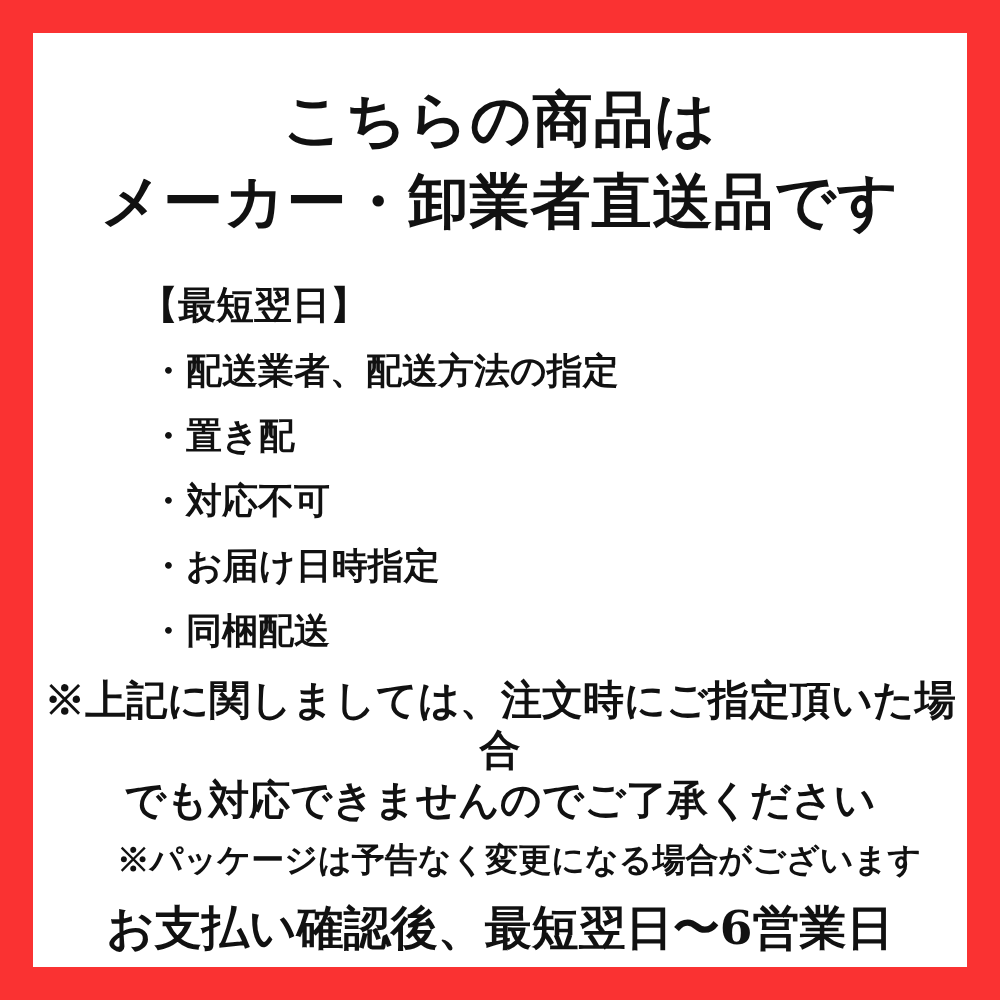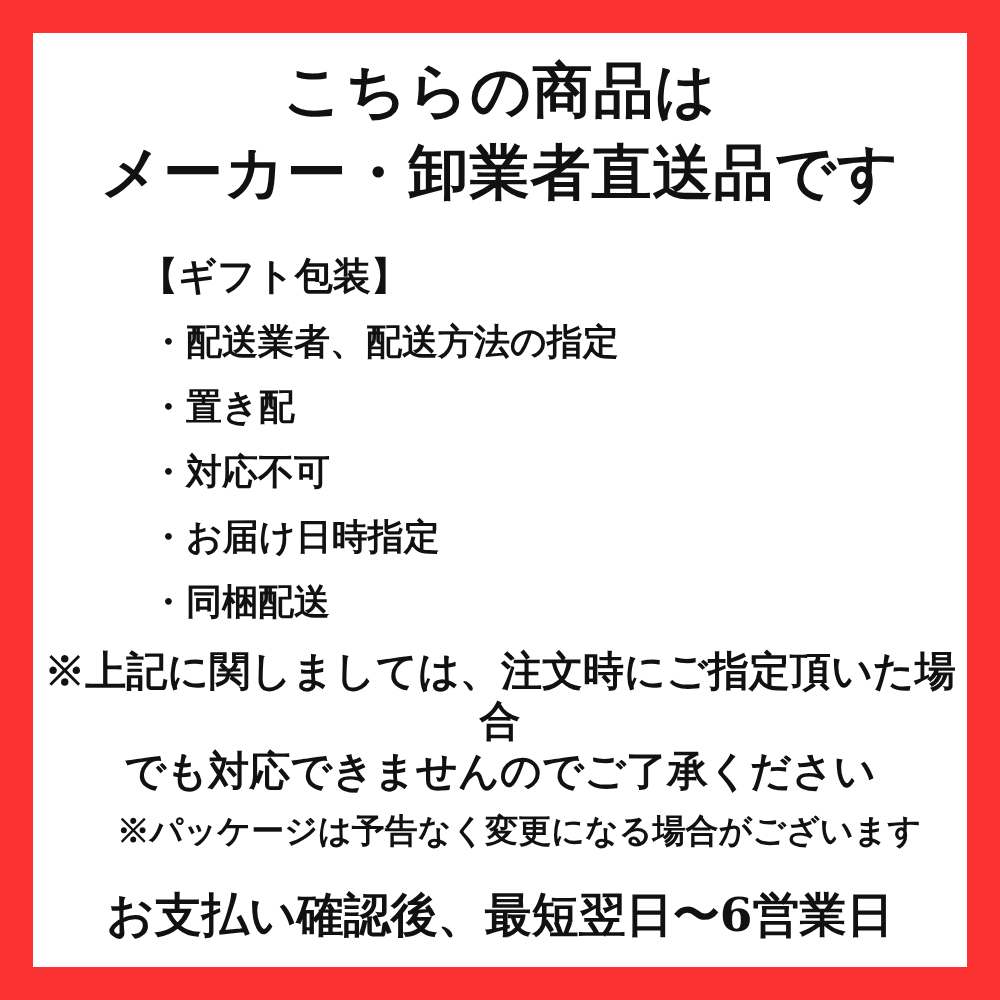--- a/index.html
+++ b/index.html
@@ -19,25 +19,26 @@
     background: #ffffff;
     overflow: hidden;
   }
   .content {
     position: relative;
     width: 100%;
     height: 100%;
     background: #ffffff;
   }
   .title {
-    padding-top: 16px;
+    padding-top: 25px;
     text-align: center;
     font-size: 60px;
     line-height: 82px;
     letter-spacing: 1px;
+    margin-top: 20px;
   }
   .restrictions-heading {
     margin-top: 39px;
     margin-left: 107px;
     font-size: 38px;
     line-height: 48px;
   }
   .restriction-item {
     margin-left: 117px;
     font-size: 36px;
@@ -54,38 +55,38 @@
     line-height: 50px;
   }
   .note-single {
     margin-top: 10px;
     text-align: center;
     font-size: 33px;
     line-height: 50px;
     padding-left: 38px;
   }
   .shipping {
-    margin-top: 27px;
+    margin-top: 11px;
     text-align: center;
     font-size: 47px;
     line-height: 64px;
   }
 </style>
 </head>
 <body>
 
 <div class="frame">
   <div class="content">
 
     <div class="title">
       <div>こちらの商品は</div>
       <div>メーカー・卸業者直送品です</div>
     </div>
 
-    <div class="restrictions-heading">【ギフト包装】</div>
+    <div class="restrictions-heading">【最短翌日】</div>
 
     <div class="restriction-item"><span>・</span><span>配送業者、配送方法の指定</span></div>
     <div class="restriction-item"><span>・</span><span>置き配</span></div>
     <div class="restriction-item"><span>・</span><span>対応不可</span></div>
     <div class="restriction-item"><span>・</span><span>お届け日時指定</span></div>
     <div class="restriction-item"><span>・</span><span>同梱配送</span></div>
 
     <div class="note-block">
       <div>※上記に関しましては、注文時にご指定頂いた場合</div>
       <div>でも対応できませんのでご了承ください</div>

